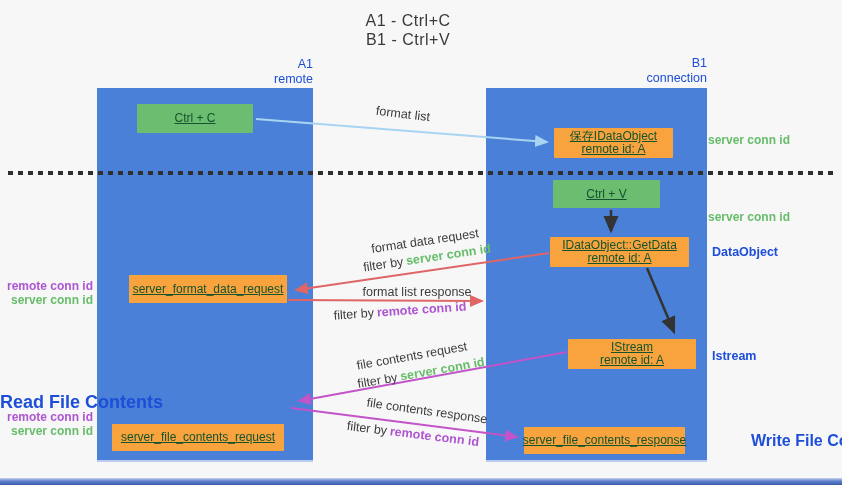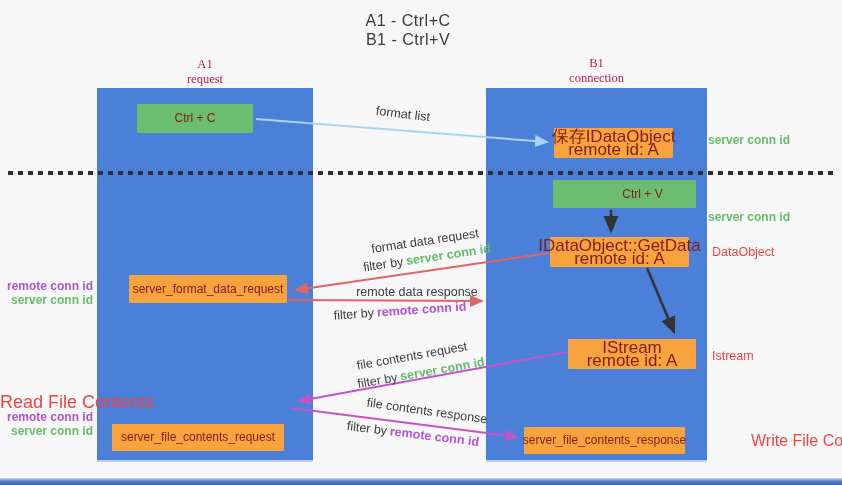--- a/index.html
+++ b/index.html
@@ -4,54 +4,54 @@
 <style>
   html,body{margin:0;padding:0;}
   body{font-family:"Liberation Sans","DejaVu Sans",sans-serif;background:#e9e9e9;}
   .canvas{position:relative;width:842px;height:485px;background:#f7f7f8;overflow:hidden;}
 
   
   .title{position:absolute;left:298px;top:11px;width:220px;text-align:center;
          font-size:16px;line-height:19px;color:#3a3a3a;letter-spacing:.5px;}
 
   
-  .lane-hdr{position:absolute;text-align:center;font-size:12.5px;line-height:15px;color:#be185d;font-family:Liberation Serif, serif;}
+  .lane-hdr{position:absolute;text-align:right;font-size:12.5px;line-height:15px;color:#1d4ed8;}
   .hdr-a1{left:97px;top:57px;width:216px;}
   .hdr-b1{left:486px;top:56px;width:221px;}
 
   
   .lane{position:absolute;top:88px;height:372px;background:#4a80d8;border-bottom:2px solid #bccbee;}
   .lane-a1{left:97px;width:216px;}
   .lane-b1{left:486px;width:221px;}
 
   
   .divider{position:absolute;left:8px;top:171px;width:828px;height:4px;
            background:repeating-linear-gradient(90deg,#2f2f2f 0 5px,transparent 5px 10px);}
 
   
   .arrows{position:absolute;left:0;top:0;}
 
   
   .node{position:absolute;display:flex;flex-direction:column;align-items:center;justify-content:center;
-        color:#7f1d1d;font-size:12px;line-height:13px;text-align:right;border-radius:1px;white-space:nowrap;}
+        color:#14532d;font-size:12px;line-height:13px;text-align:right;border-radius:1px;white-space:nowrap;text-decoration:underline;}
   .node.orange{background:#f8a33d;}
   .node.green{background:#6cbd70;}
-  .node.small{font-size:17px;}
+  .node.small{font-size:12px;}
   .box-ctrl-c      {left:137px;top:104px;width:116px;height:29px;}
   .box-save        {left:554px;top:128px;width:119px;height:30px;}
-  .box-ctrl-v      {left:553px;top:180px;width:107px;height:28px;padding-left:36px;}
+  .box-ctrl-v      {left:553px;top:180px;width:107px;height:28px;}
   .box-getdata     {left:550px;top:237px;width:139px;height:30px;}
   .box-format-req  {left:129px;top:275px;width:158px;height:28px;}
   .box-format-resp {left:487px;top:289px;width:157px;height:27px;}
   .box-istream     {left:568px;top:339px;width:128px;height:30px;}
   .box-file-req    {left:112px;top:392px;width:172px;height:27px;margin-top:32px;}
   .box-file-resp   {left:524px;top:427px;width:161px;height:27px;}
 
   
-  .side{position:absolute;font-size:12px;white-space:nowrap;color:#ef4444;}
+  .side{position:absolute;font-size:12px;white-space:nowrap;color:#1d4ed8;font-weight:bold;}
   .green-t{color:#67bd6a;font-weight:bold;}
   .purple-t{color:#ae55d0;font-weight:bold;}
   .s-server-top{left:708px;top:133px;}
   .s-server-mid{left:708px;top:210px;}
   .s-dataobject{left:712px;top:245px;font-size:12.5px;}
   .s-istream{left:712px;top:349px;font-size:12.5px;}
   .s-write{left:714px;top:432px;font-size:16px;margin-left:37px;}
   .s-read{left:0;top:392px;width:93px;text-align:right;font-size:18px;}
   .left-ids{position:absolute;left:0;width:93px;text-align:right;font-size:12px;line-height:14px;white-space:nowrap;}
   .left-ids-top{top:279px;}
@@ -79,21 +79,21 @@
 
 <div class="canvas">
 
   <div class="title">
     <div>A1 - Ctrl+C</div>
     <div>B1 - Ctrl+V</div>
   </div>
 
   <div class="lane-hdr hdr-a1">
     <div>A1</div>
-    <div>request</div>
+    <div>remote</div>
   </div>
   <div class="lane-hdr hdr-b1">
     <div>B1</div>
     <div>connection</div>
   </div>
 
   <div class="lane lane-a1"></div>
   <div class="lane lane-b1"></div>
 
   <svg class="arrows" width="842" height="485" viewBox="0 0 842 485">
@@ -165,21 +165,21 @@
     <div class="purple-t">remote conn id</div>
     <div class="green-t">server conn id</div>
   </div>
 
   <div class="alabel al-format-list">format list</div>
 
   <div class="alabel al-fdr">format data request</div>
   <div class="alabel al-fby1">
     <span class="pre">filter by</span><span class="green-t">server conn id</span>
   </div>
-  <div class="alabel al-fdresp">remote data response</div>
+  <div class="alabel al-fdresp">format list response</div>
   <div class="alabel al-fby2">
     <span class="pre">filter by</span><span class="purple-t">remote conn id</span>
   </div>
 
   <div class="alabel al-fcr">file contents request</div>
   <div class="alabel al-fby3">
     <span class="pre">filter by</span><span class="green-t">server conn id</span>
   </div>
   <div class="alabel al-fcresp">file contents response</div>
   <div class="alabel al-fby4">

